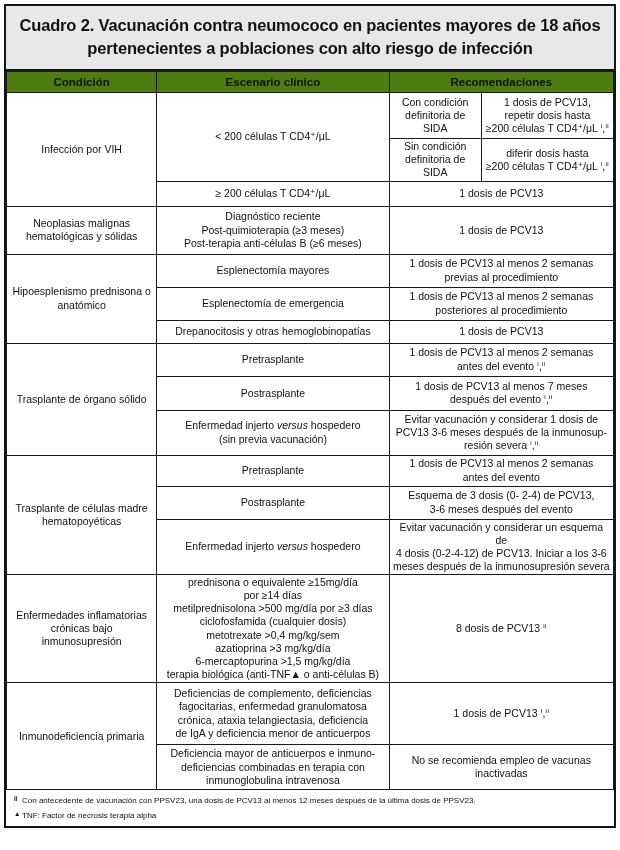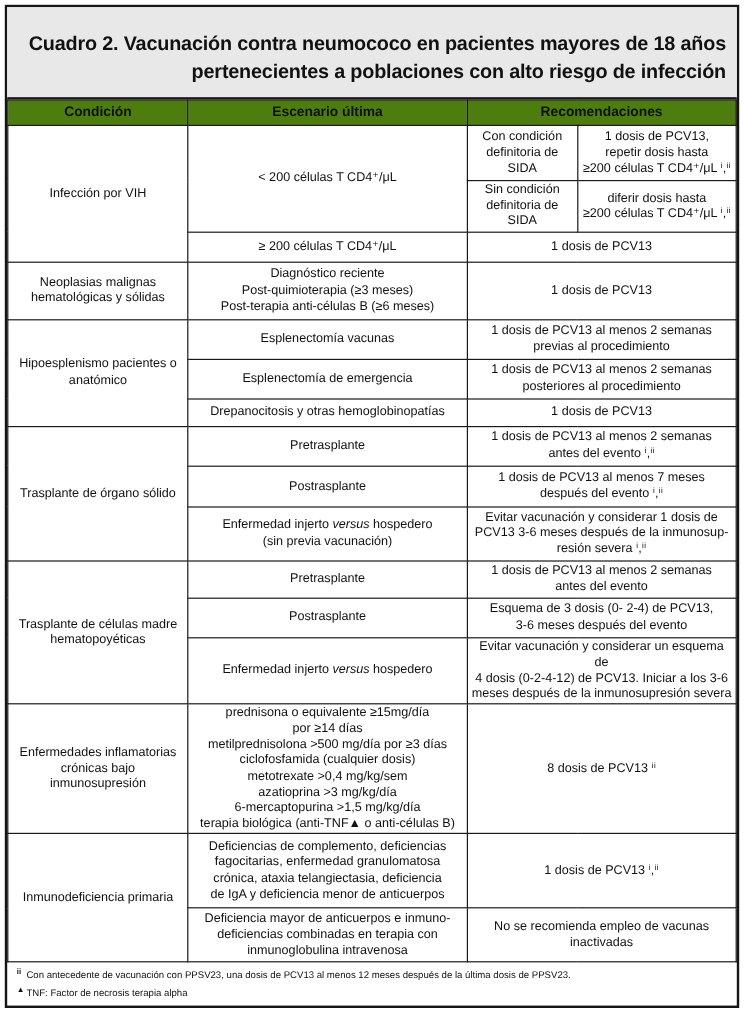--- a/index.html
+++ b/index.html
@@ -11,26 +11,26 @@
     overflow: hidden;
   }
   .main-frame {
     border: 2px solid #151515;
     margin: 4px 4px 0 4px;
     background: #fff;
   }
   .title-box {
     background: #e8e8e8;
     border-bottom: 2px solid #151515;
-    padding: 20px 9px 9px;
+    padding: 8px 9px 9px;
     font-size: 16.5px;
     font-weight: bold;
     line-height: 1.4;
     letter-spacing: -0.15px;
-    text-align: right;
+    text-align: center;
   }
   table.vtable {
     border-collapse: collapse;
     width: 100%;
     table-layout: fixed;
   }
   .vtable th, .vtable td {
     border: 1px solid #1a1a1a;
   }
   .vtable th {
@@ -96,21 +96,21 @@
     <colgroup>
       <col style="width:150px">
       <col style="width:232px">
       <col style="width:92px">
       <col style="width:132px">
     </colgroup>
 
     <tbody>
         <tr>
       <th>Condición</th>
-      <th>Escenario última</th>
+      <th>Escenario clínico</th>
       <th colspan="2">Recomendaciones</th>
     </tr>
 
     <tr class="rh-hiv1">
       <td rowspan="3">Infección por VIH</td>
       <td rowspan="2">&lt; 200 células T CD4⁺/μL</td>
       <td>Con condición
 definitoria de SIDA</td>
       <td>1 dosis de PCV13,
 repetir dosis hasta
@@ -130,23 +130,23 @@
     <tr class="rh-neo">
       <td>Neoplasias malignas
 hematológicas y sólidas</td>
       <td>Diagnóstico reciente
 Post-quimioterapia (≥3 meses)
 Post-terapia anti-células B (≥6 meses)</td>
       <td colspan="2">1 dosis de PCV13</td>
     </tr>
 
     <tr class="rh-hip1">
-      <td rowspan="3">Hipoesplenismo pacientes o
+      <td rowspan="3">Hipoesplenismo prednisona o
 anatómico</td>
-      <td>Esplenectomía vacunas</td>
+      <td>Esplenectomía mayores</td>
       <td colspan="2">1 dosis de PCV13 al menos 2 semanas
 previas al procedimiento</td>
     </tr>
     <tr class="rh-hip2">
       <td>Esplenectomía de emergencia</td>
       <td colspan="2">1 dosis de PCV13 al menos 2 semanas
 posteriores al procedimiento</td>
     </tr>
     <tr class="rh-hip3">
       <td>Drepanocitosis y otras hemoglobinopatías</td>

